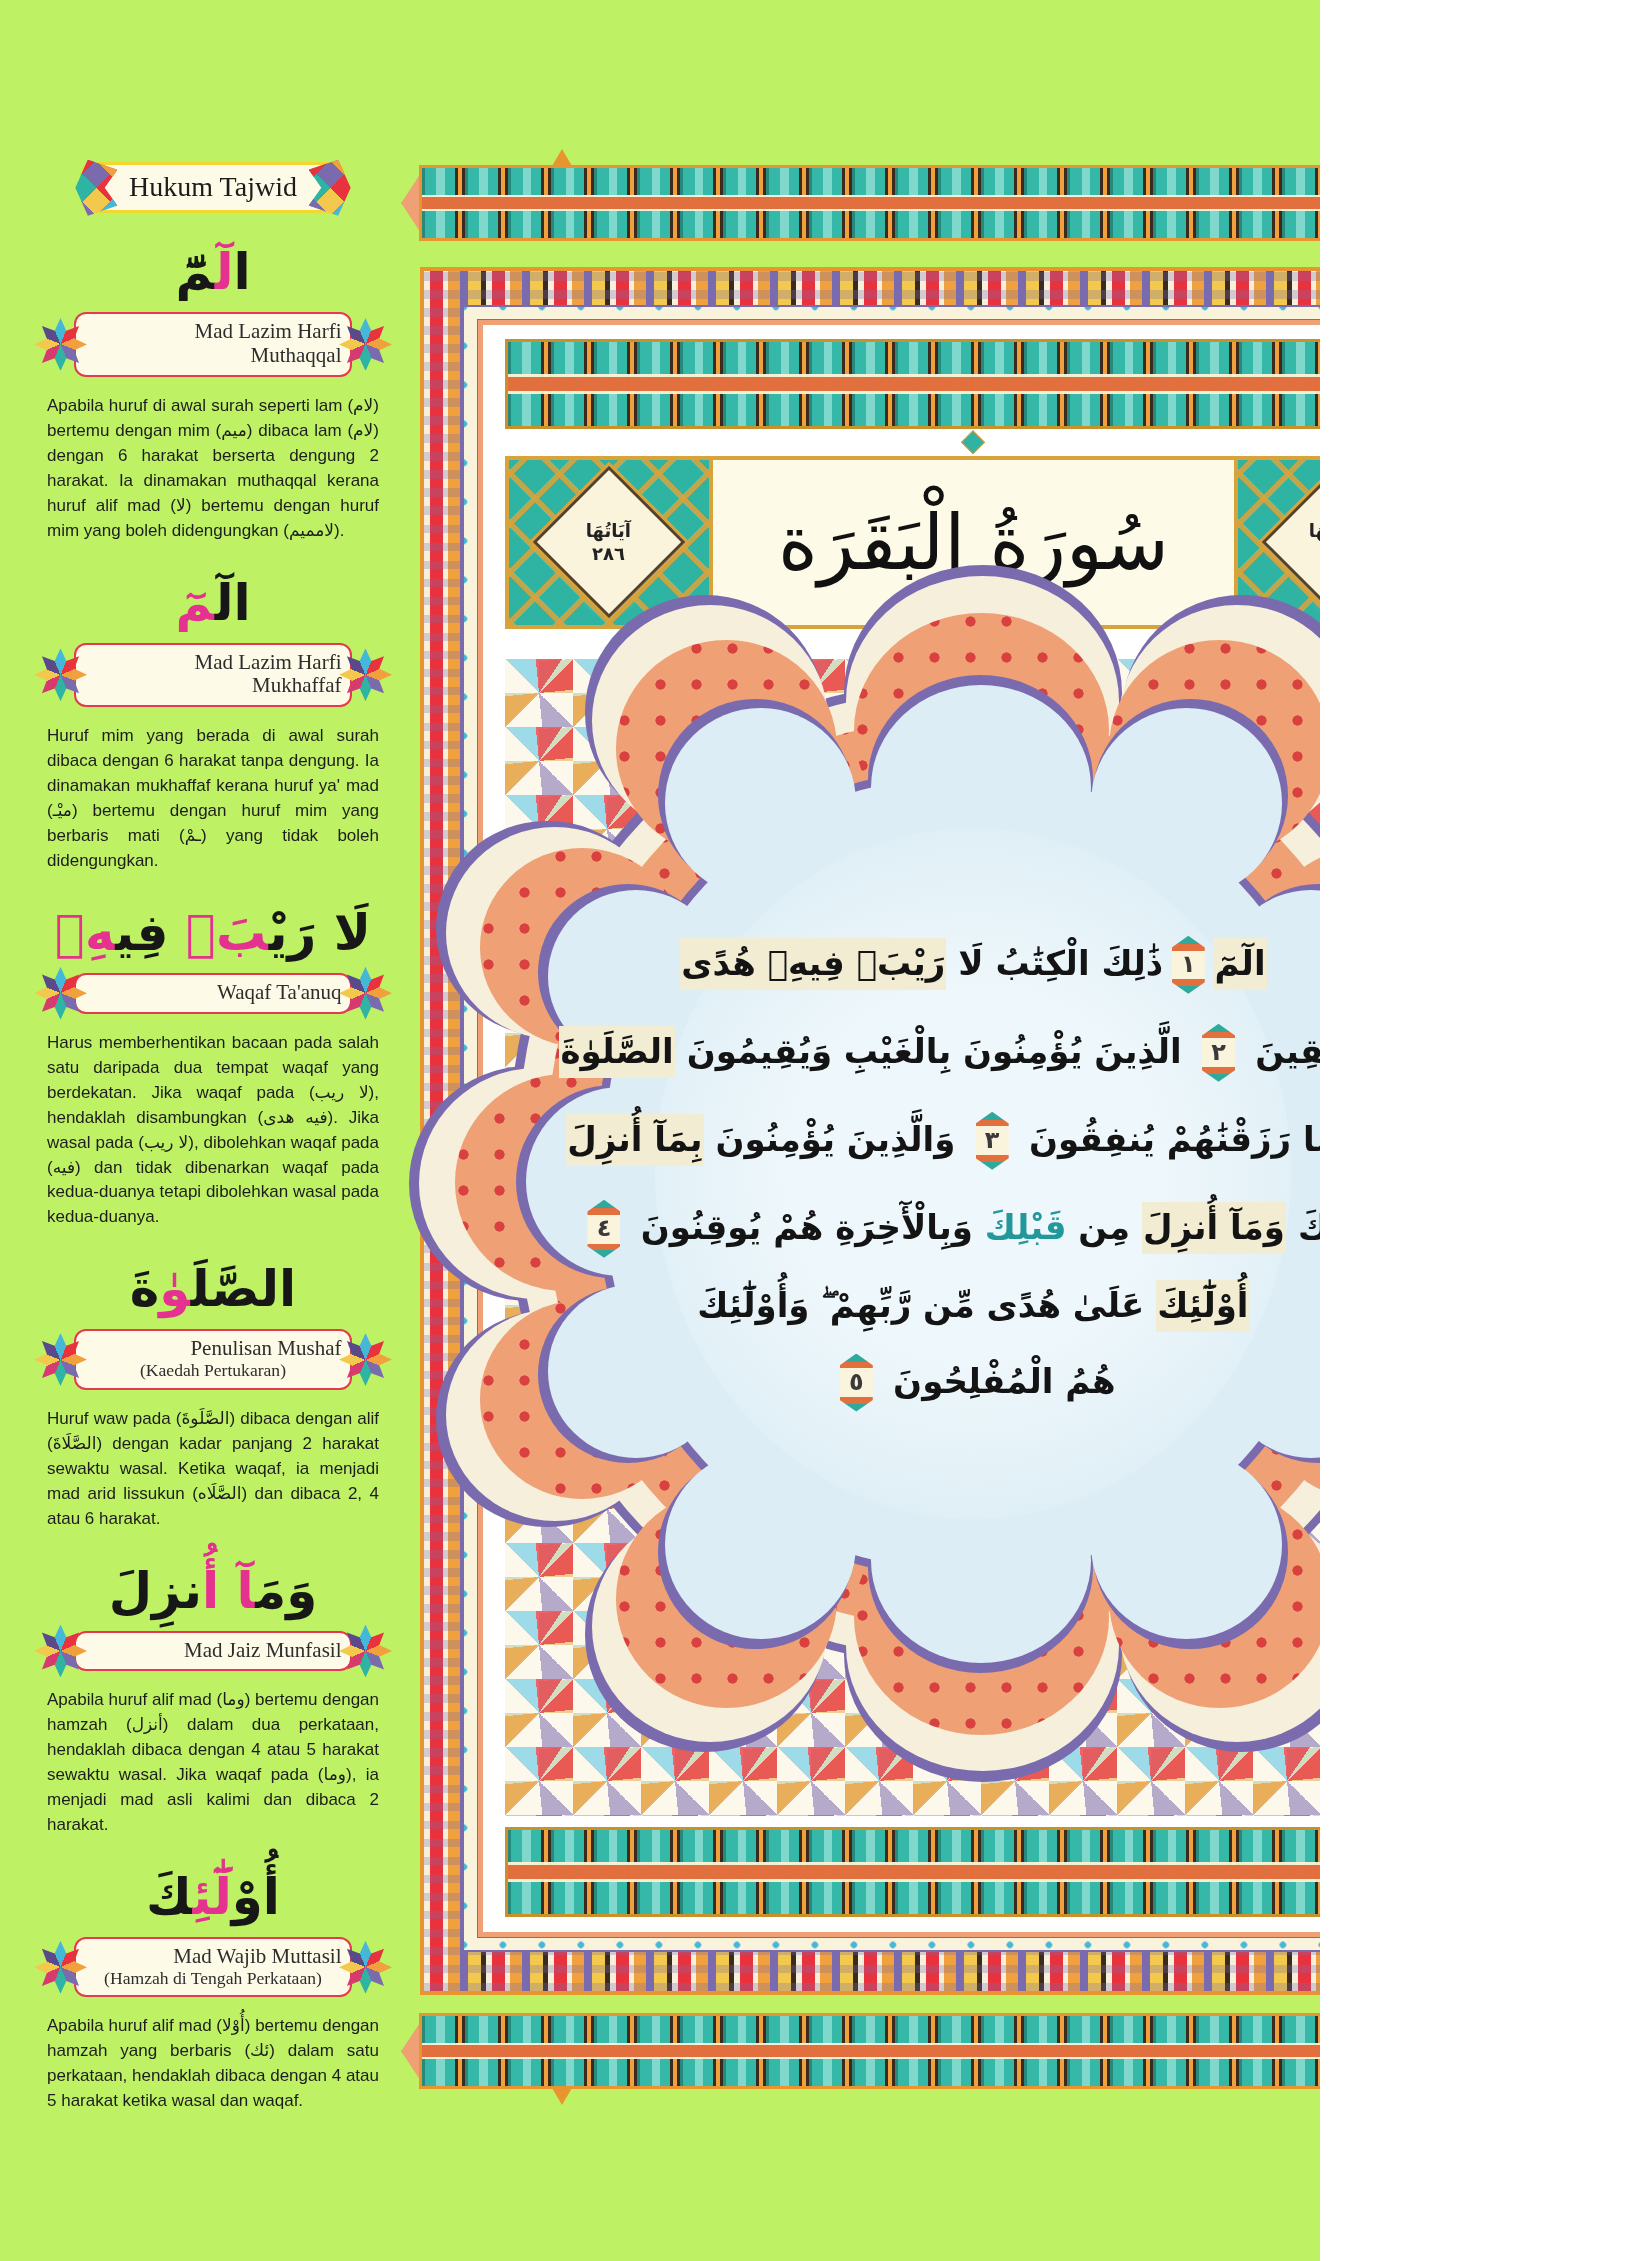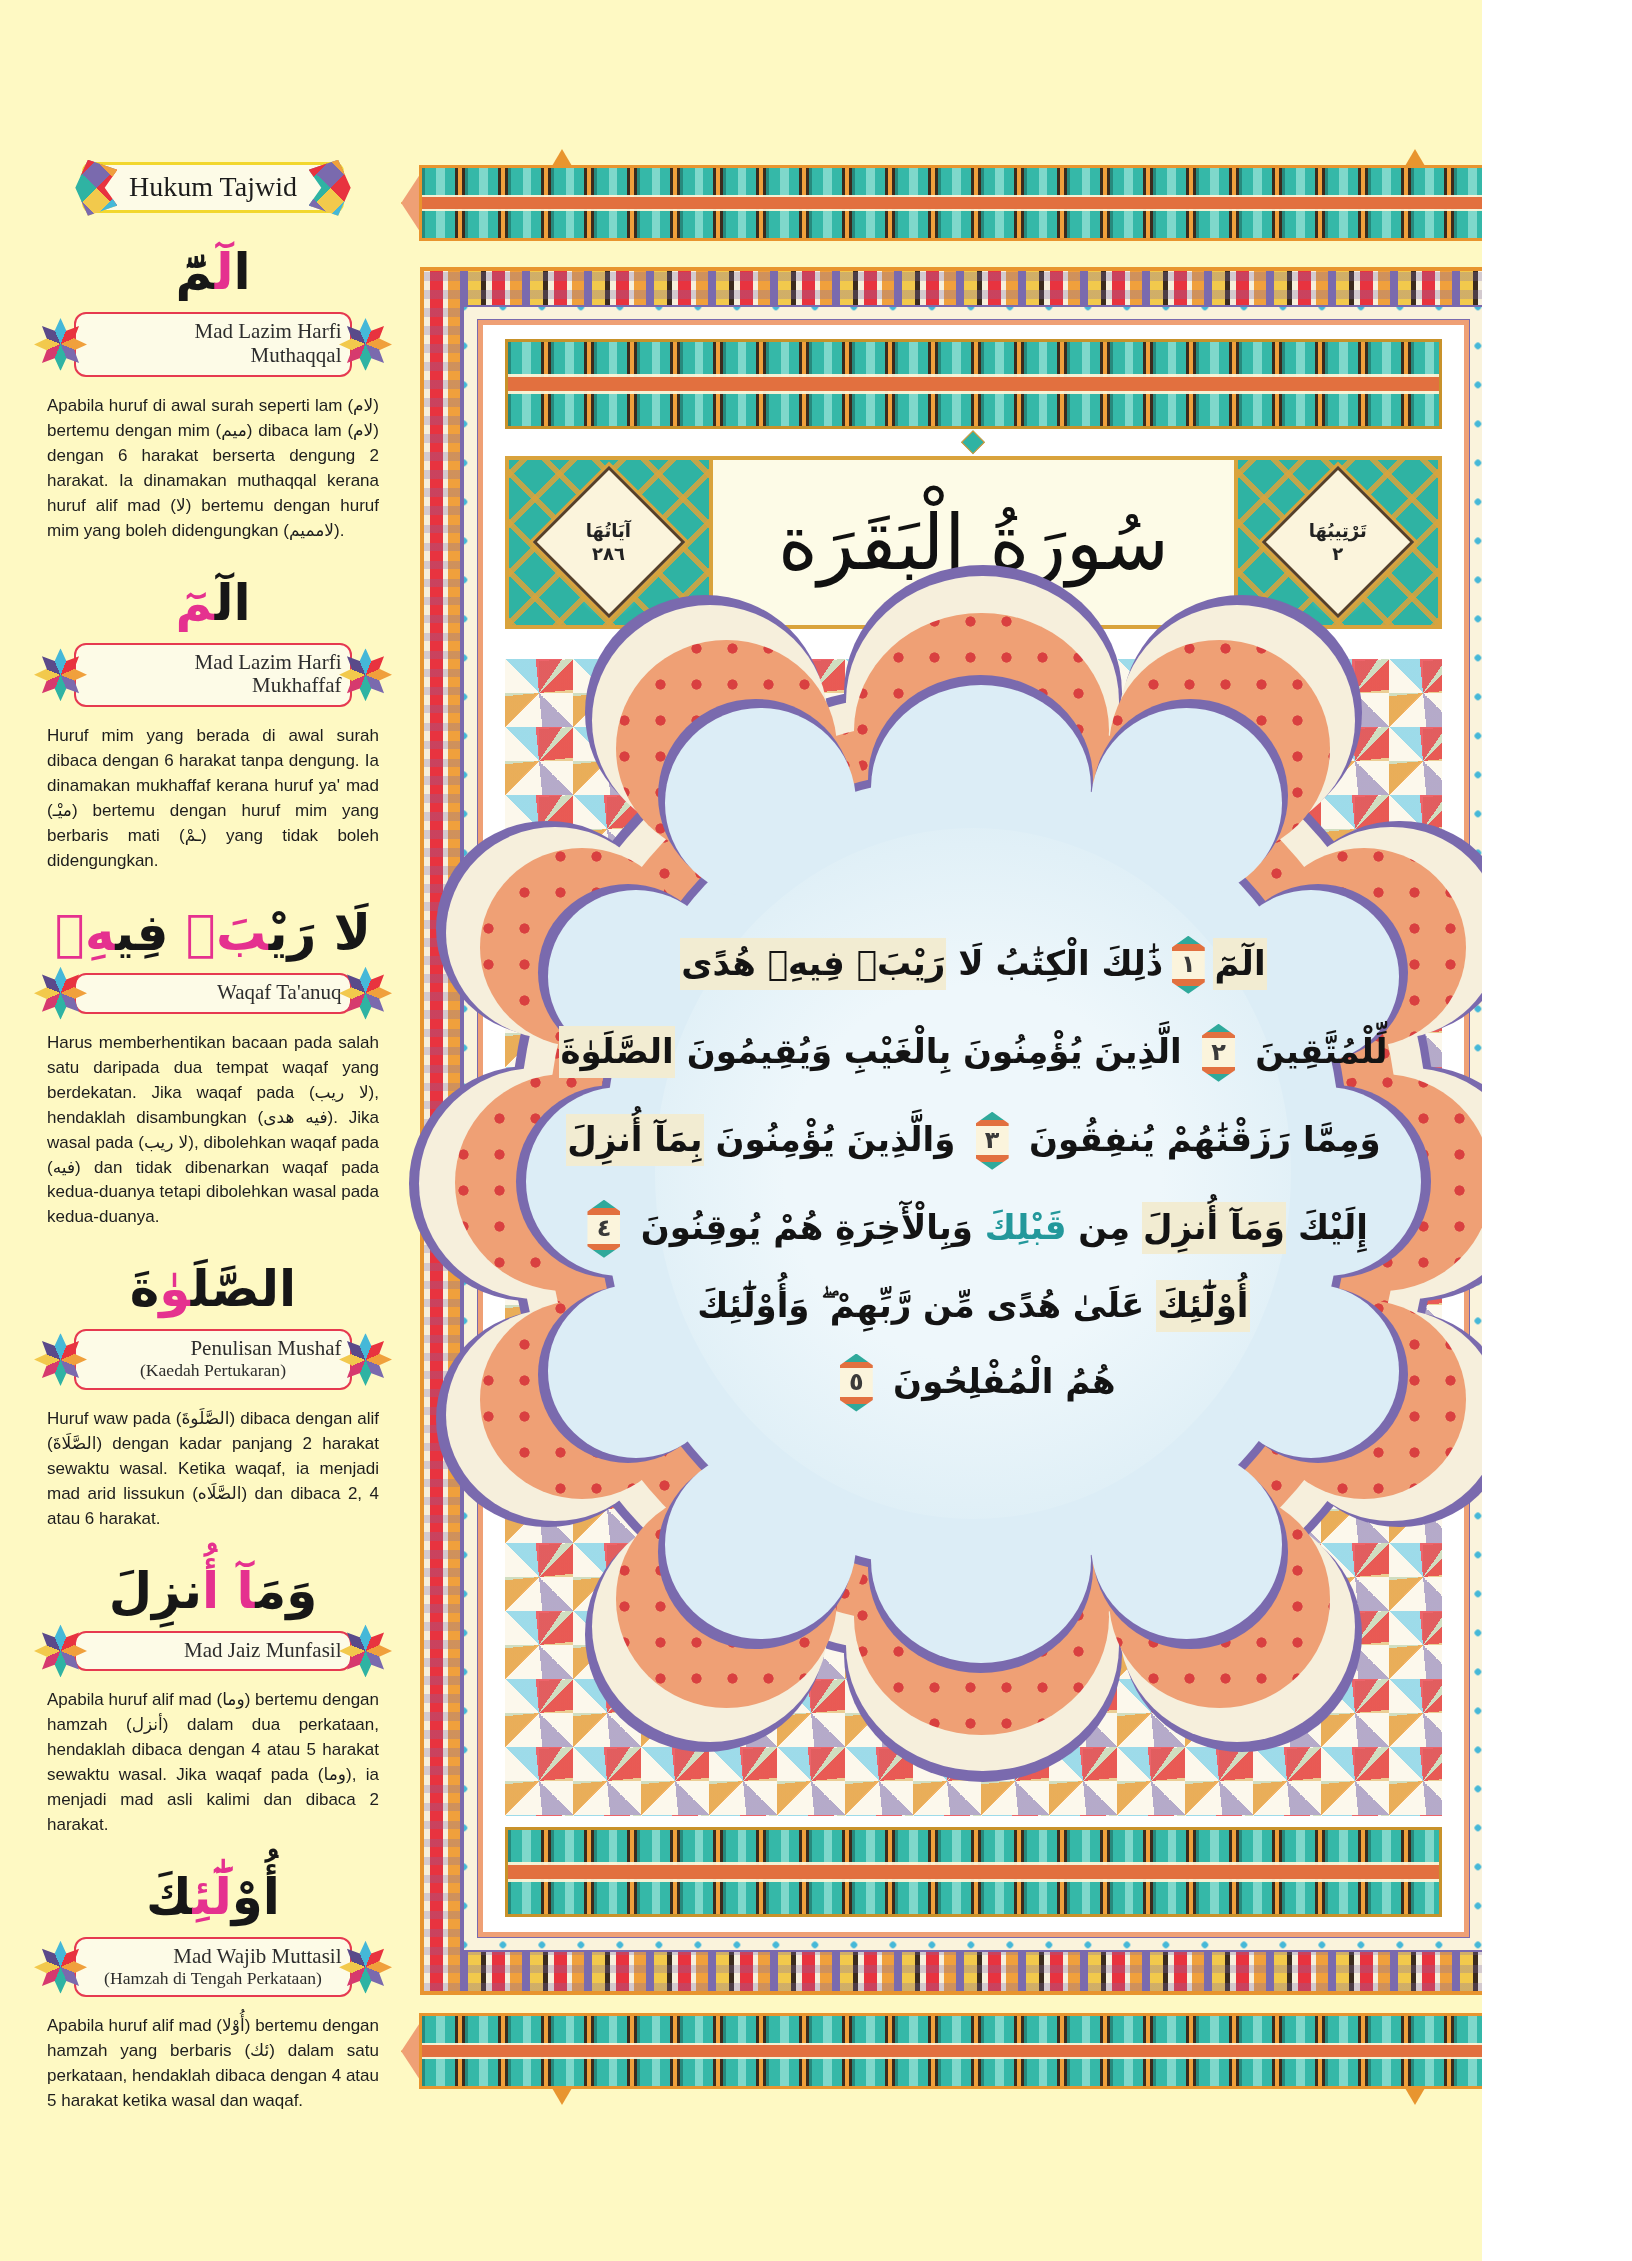--- a/index.html
+++ b/index.html
@@ -1,16 +1,16 @@
 <!DOCTYPE html>
 <html style="font-size:9.7px"><head>
 <meta charset="utf-8">
 <style>
   html,body{margin:0;padding:0;background:#ffffff;}
-  .page{position:relative;width:1482px;height:2261px;background:#fef9c3;overflow:hidden;
+  .page{position:relative;width:1320px;height:2261px;background:#bef264;overflow:hidden;
         font-family:"Liberation Sans","DejaVu Sans",sans-serif;color:#231f20;}
 
   
   .sidebar{position:absolute;left:47px;top:162px;width:332px;}
   .hdr-box{position:relative;margin:0 35px;background:#fdfbe7;border:3px solid #f2d72e;border-radius:9.7px;
            text-align:center;padding:6px 0 7.3px;font-family:"Liberation Serif","DejaVu Serif",serif;
            font-size:28px;color:#1c1c1c;}
   .hdr-orn{position:absolute;top:50%;width:42px;height:56px;transform:translateY(-50%);
            background:
              linear-gradient(135deg,#e8333f 0 22%,transparent 0),

